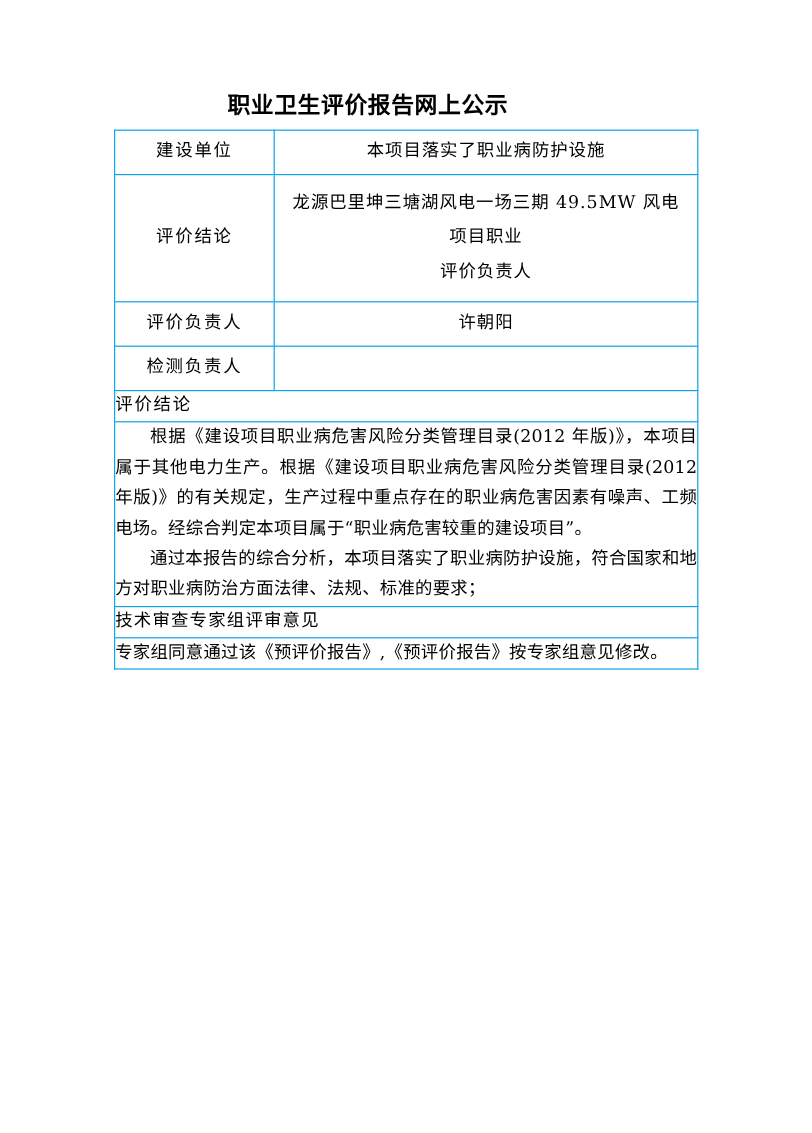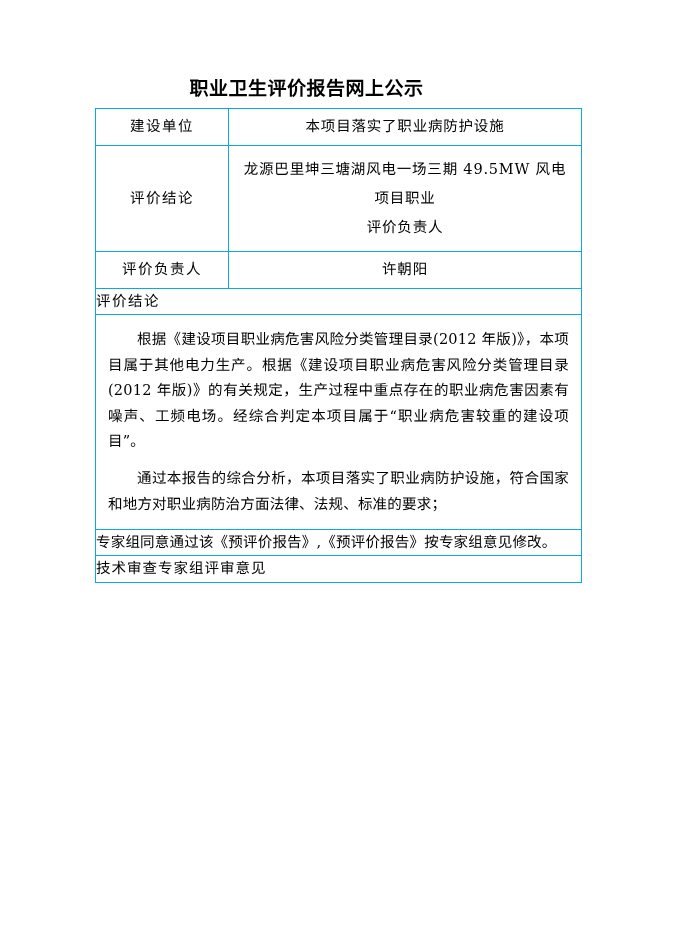--- a/index.html
+++ b/index.html
@@ -98,21 +98,21 @@
 
   .cell-body {
     text-align: justify;
     text-justify: inter-ideograph;
     padding: 10px 7px 12px 7px;
     line-height: 2.45;
     letter-spacing: 0.2px;
   }
 
   .para {
-    margin: 12px;
+    margin: 0;
     text-indent: 2em;
   }
 
   .para + .para {
     margin-top: 0;
   }
 
   .cell-final {
     text-align: left;
     padding: 10px 4px 10px 4px;
@@ -147,36 +147,40 @@
           <div>评价负责人</div>
         </td>
       </tr>
 
 
       <tr class="row-h-normal">
         <td class="cell-label">评价负责人</td>
         <td class="cell-value">许朝阳</td>
       </tr>
 
+      <tr class="row-h-normal">
+        <td class="cell-label">检测负责人</td>
+        <td class="cell-value cell-empty"></td>
+      </tr>
 
       <tr>
         <td class="cell-section" colspan="2">评价结论</td>
       </tr>
 
       <tr>
         <td class="cell-body" colspan="2">
           <p class="para">根据《建设项目职业病危害风险分类管理目录(2012 年版)》，本项目属于其他电力生产。根据《建设项目职业病危害风险分类管理目录(2012 年版)》的有关规定，生产过程中重点存在的职业病危害因素有噪声、工频电场。经综合判定本项目属于“职业病危害较重的建设项目”。</p>
           <p class="para">通过本报告的综合分析，本项目落实了职业病防护设施，符合国家和地方对职业病防治方面法律、法规、标准的要求；</p>
         </td>
       </tr>
 
       <tr>
-        <td class="cell-final" colspan="2">专家组同意通过该《预评价报告》,《预评价报告》按专家组意见修改。</td>
+        <td class="cell-section-left" colspan="2">技术审查专家组评审意见</td>
       </tr>
 
       <tr>
-        <td class="cell-section-left" colspan="2">技术审查专家组评审意见</td>
+        <td class="cell-final" colspan="2">专家组同意通过该《预评价报告》,《预评价报告》按专家组意见修改。</td>
       </tr>
 
     </tbody>
   </table>
 
 </div>
 
 </body></html>

